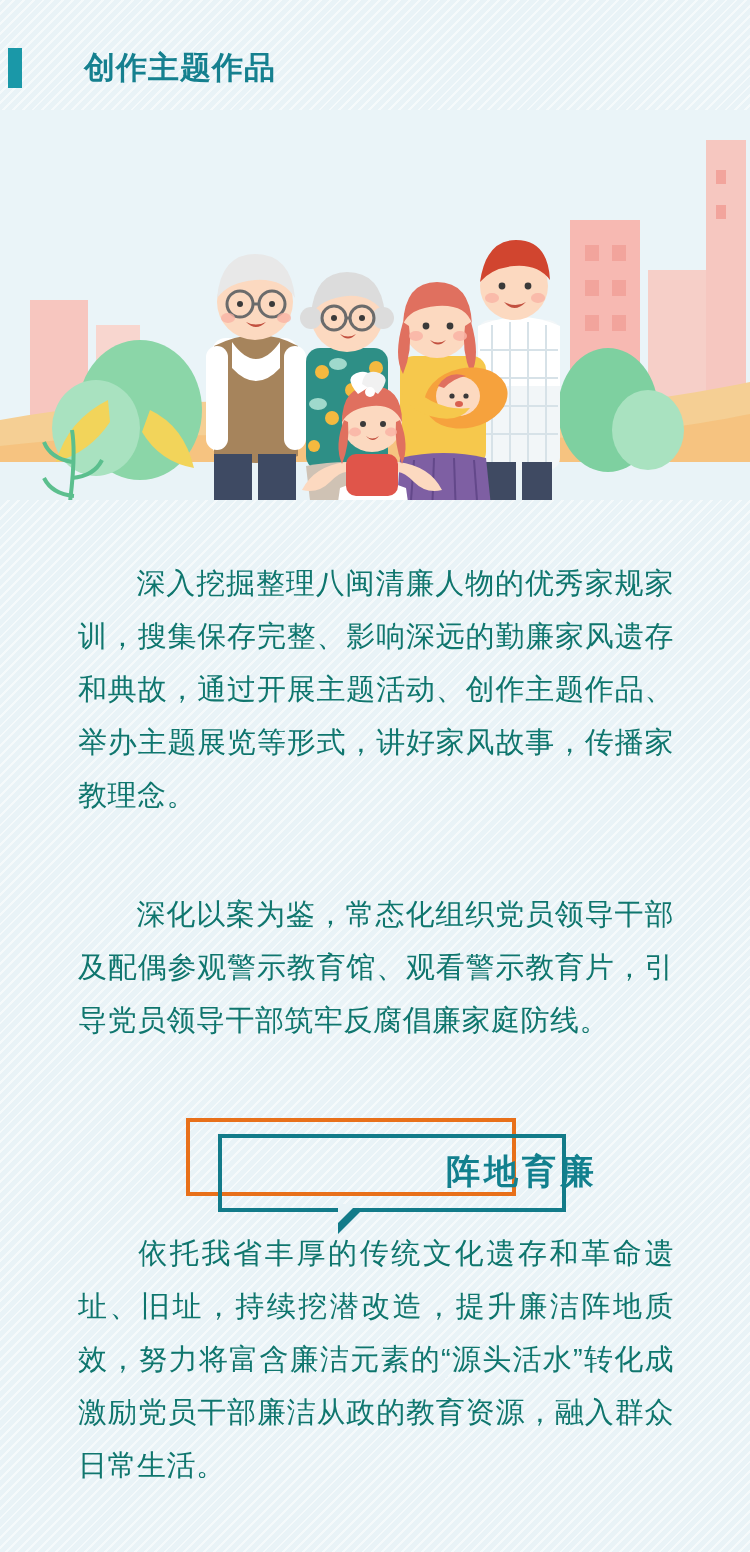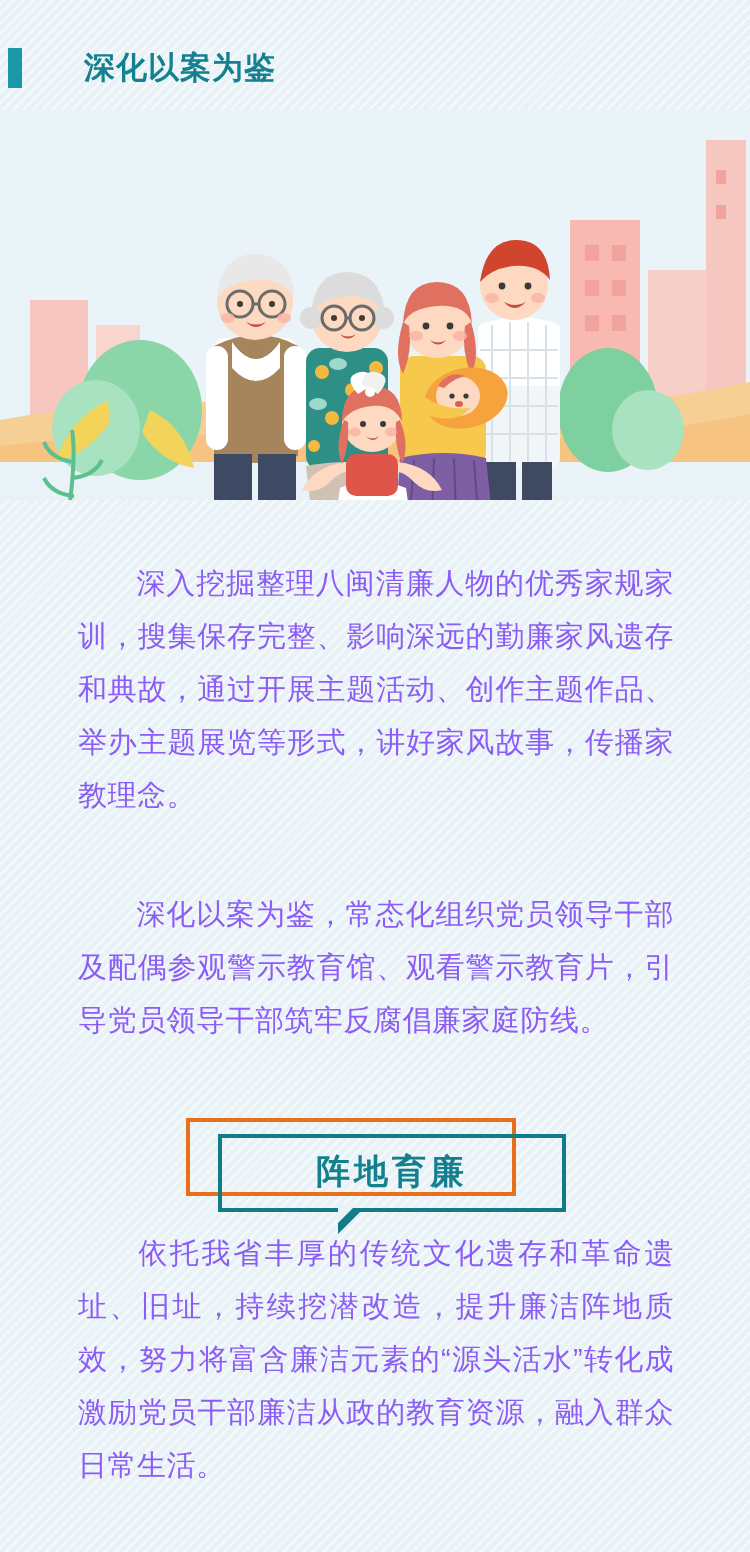--- a/index.html
+++ b/index.html
@@ -65,21 +65,21 @@
   }
   .illus svg { display: block; }
 
   
   .para {
     position: absolute;
     left: 78px;
     width: 596px;
     font-size: 29px;
     line-height: 53px;
-    color: #8b5cf6;
+    color: #0f766e;
     text-align: justify;
     letter-spacing: 0.5px;
   }
   .para .indent { display: inline-block; width: 58px; }
   #para1 { top: 528px; }
   #para2 { top: 859px; }
   #para3 { top: 1198px; }
 
   
   .bubble-wrap {
@@ -126,36 +126,36 @@
     width: 0;
     height: 0;
     border-right: 19px solid transparent;
     border-top: 19px solid #e9f3f7;
   }
   .bubble-label {
     position: absolute;
     left: 0;
     top: 14px;
     width: 412px;
-    text-align: center;
+    text-align: right;
     font-size: 34px;
     font-weight: bold;
     color: #12808e;
     letter-spacing: 4px;
     line-height: 78px;
   }
 </style>
 </head>
 <body>
 
 <div class="page"></div>
 
 <div class="section-head">
   <div class="head-bar"></div>
-  <div class="head-title">深化以案为鉴</div>
+  <div class="head-title">创作主题作品</div>
 </div>
 
 <div class="illus">
   <svg width="750" height="390" viewBox="0 0 750 390" xmlns="http://www.w3.org/2000/svg">
 
     <rect x="0" y="0" width="750" height="390" fill="#eaf4f8"></rect>
 
     <rect x="570" y="110" width="70" height="200" fill="#f7b9b2"></rect>
     <rect x="585" y="135" width="14" height="16" fill="#f2a49c"></rect>
     <rect x="612" y="135" width="14" height="16" fill="#f2a49c"></rect>

